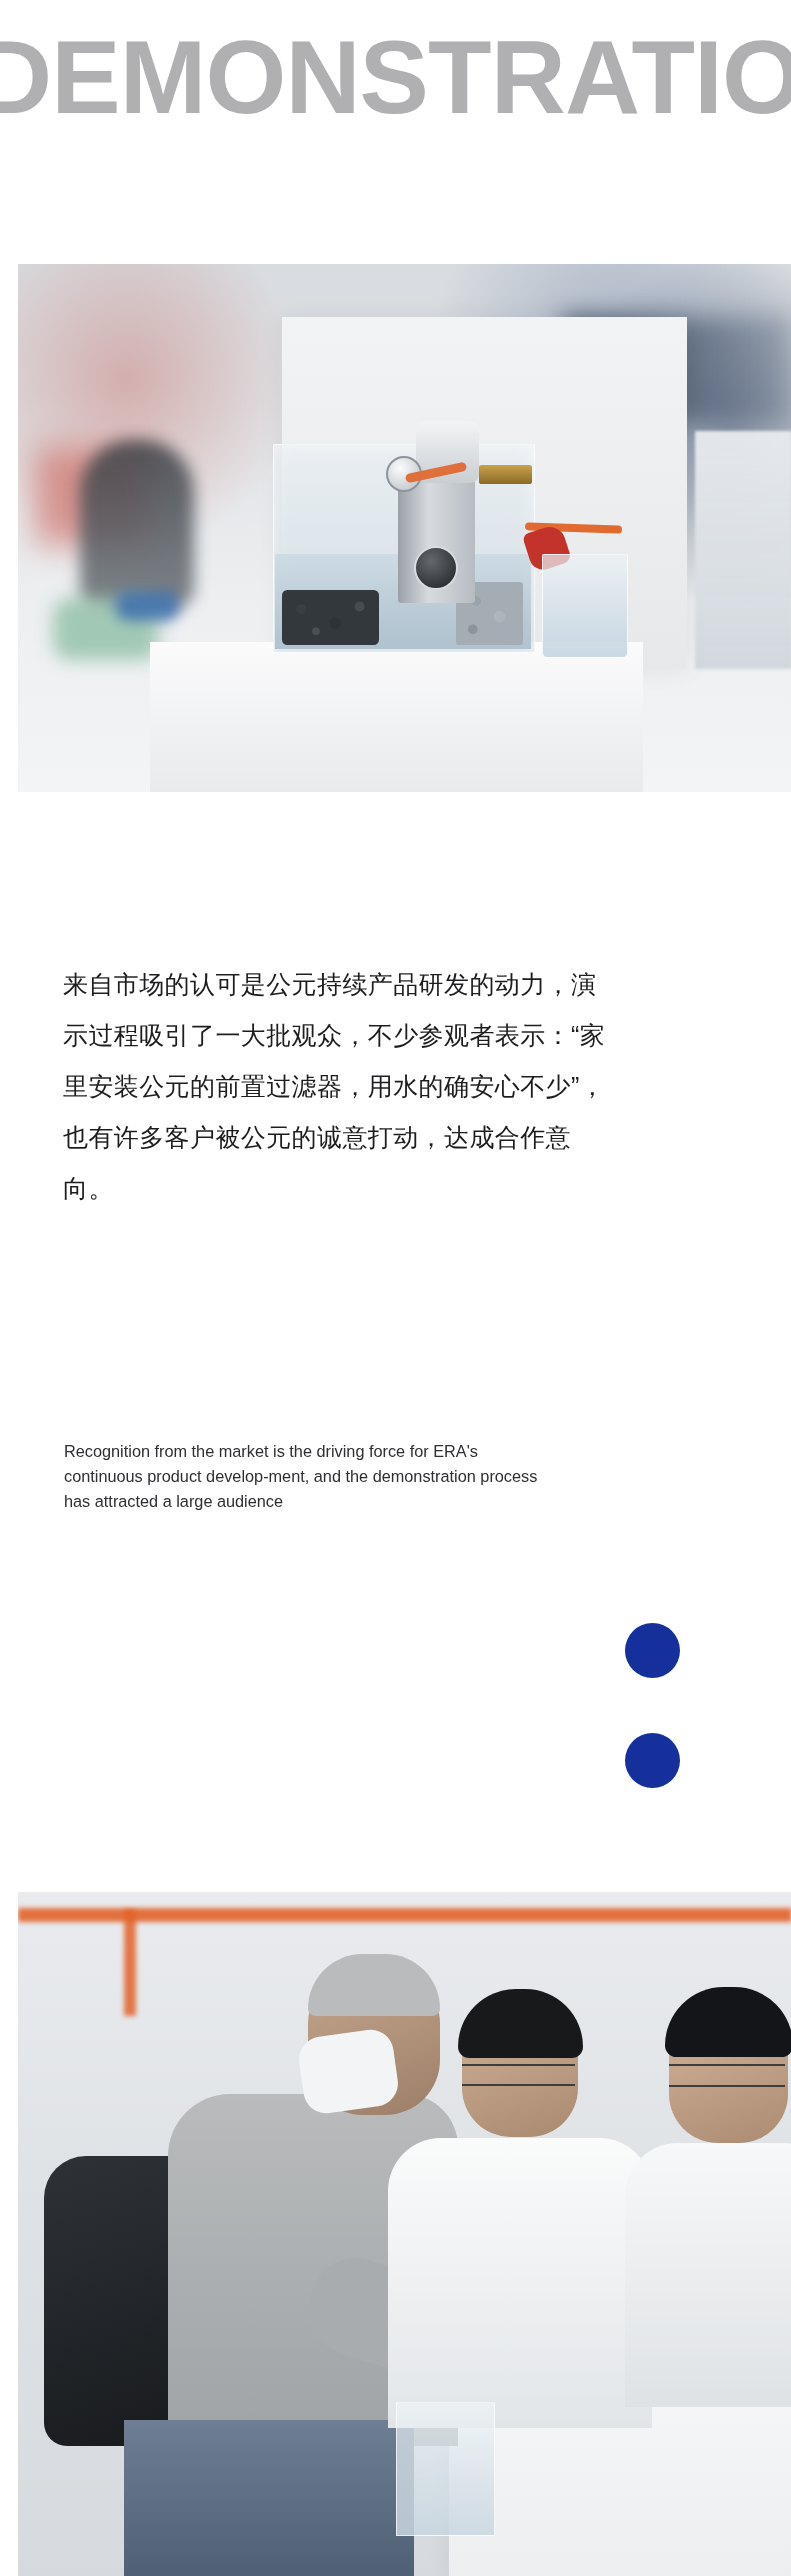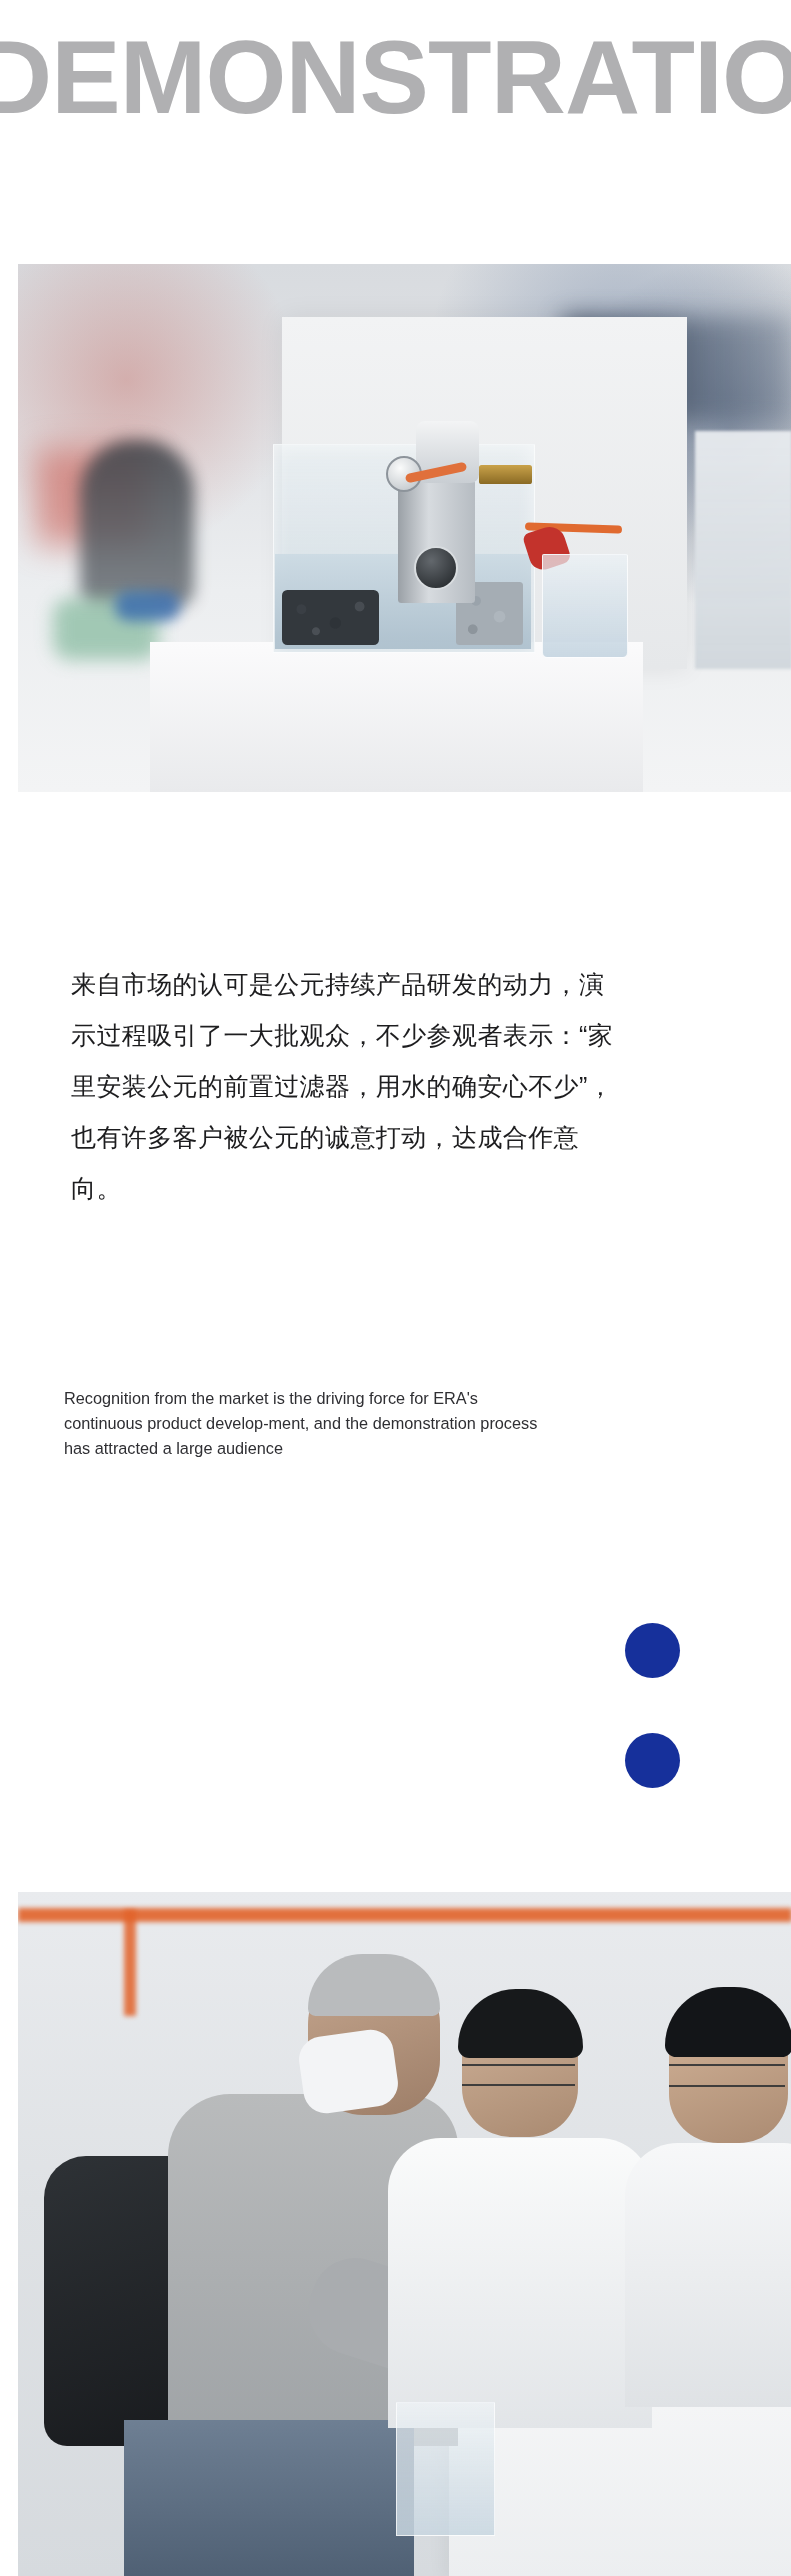--- a/index.html
+++ b/index.html
@@ -271,26 +271,25 @@
   .cn-text {
     position: absolute;
     left: 63px;
     top: 959px;
     width: 545px;
     font-family: "Liberation Sans", sans-serif;
     font-size: 25px;
     line-height: 51px;
     color: #1d1d1f;
     letter-spacing: 0.4px;
-    margin-left: 8px;
   }
   .en-text {
     position: absolute;
     left: 64px;
-    top: 1386px;
+    top: 1439px;
     width: 475px;
     font-family: "Liberation Sans", sans-serif;
     font-size: 16.3px;
     line-height: 25px;
     color: #2f2f33;
   }
 
   
   .dot {
     position: absolute;

